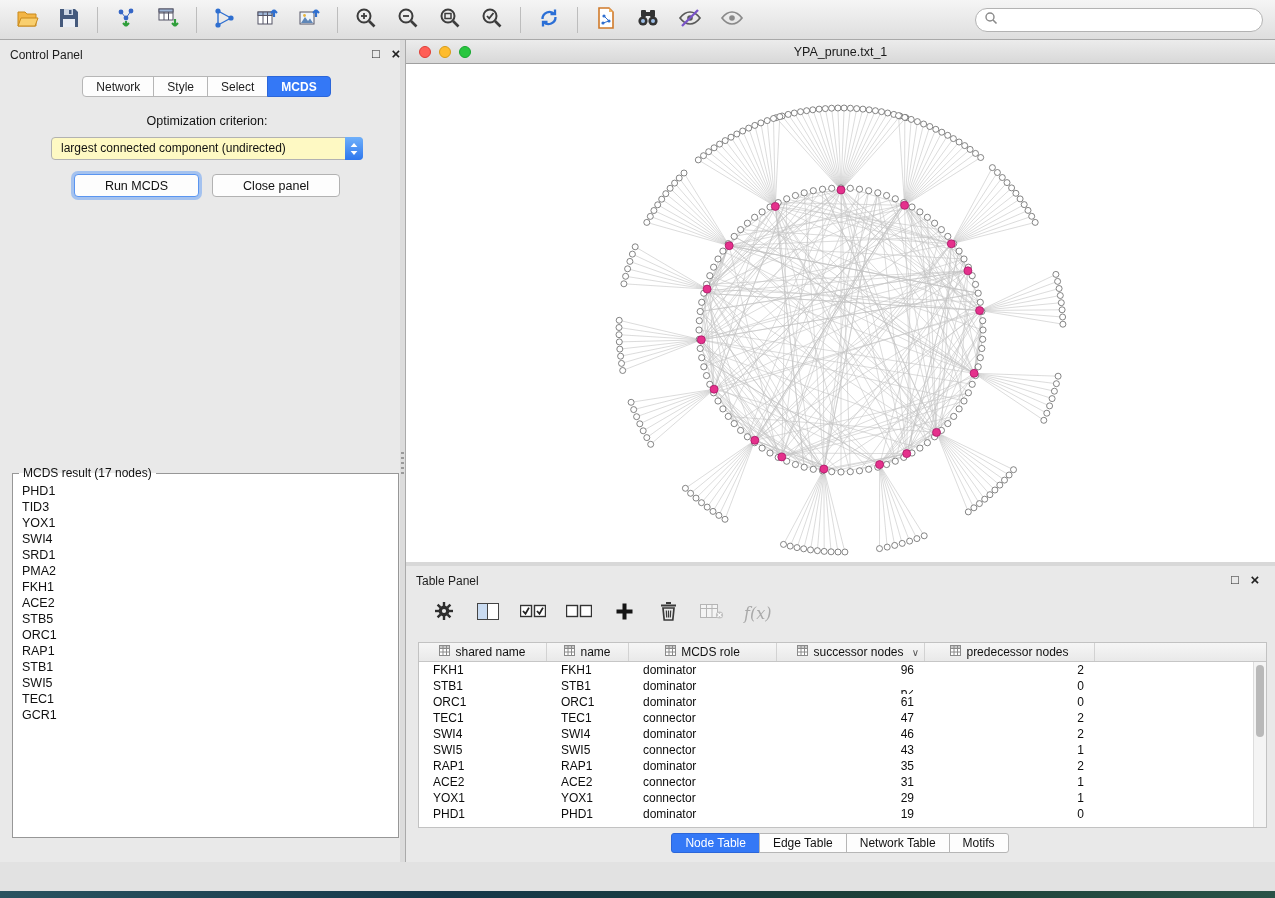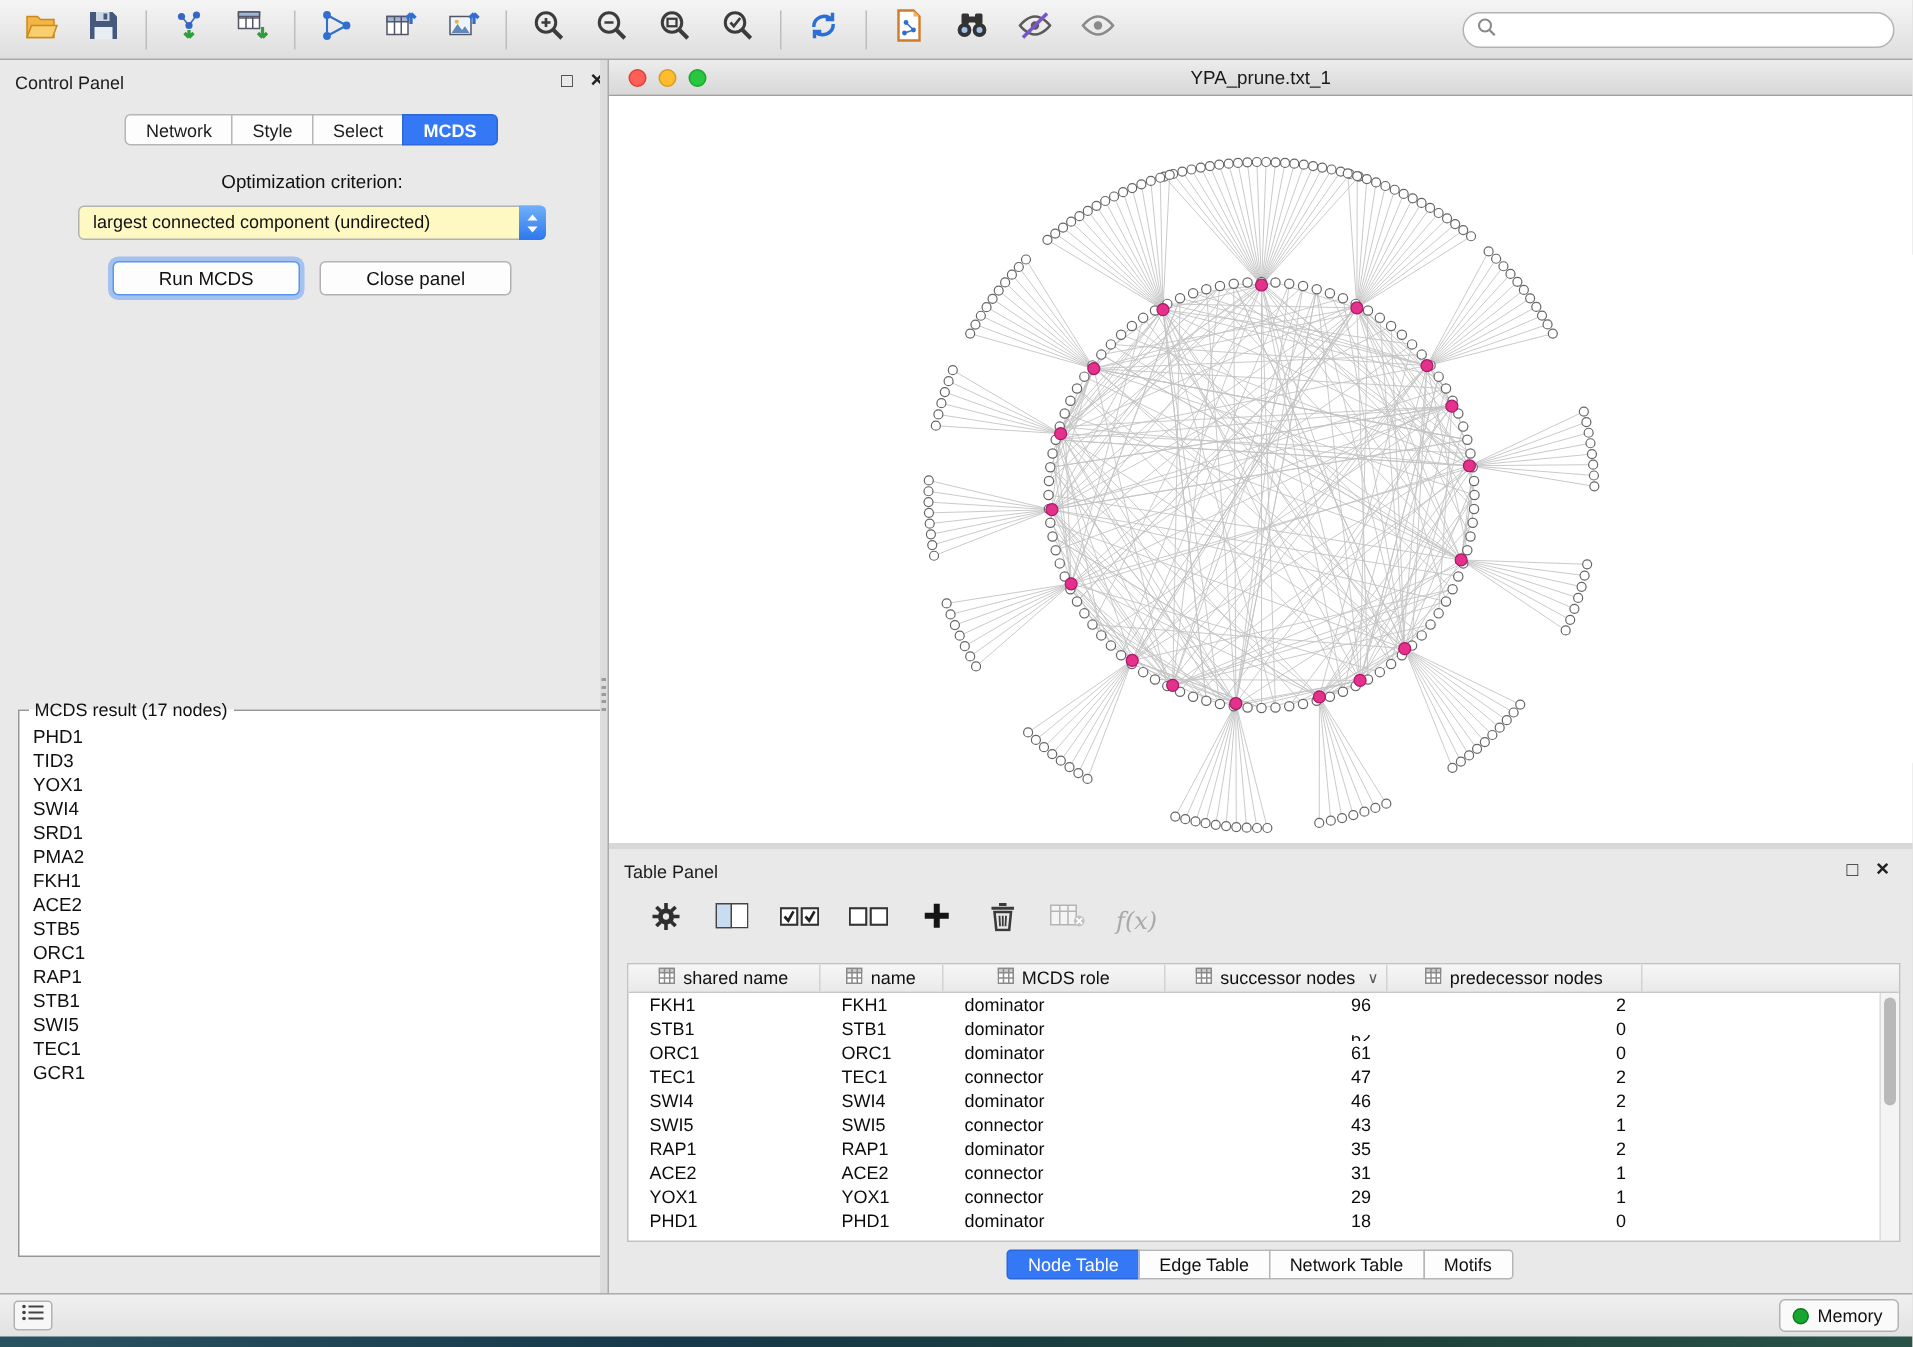--- a/index.html
+++ b/index.html
@@ -13,21 +13,21 @@
     display:flex; align-items:center; padding-left:6px; }
   .tbtn { width:42px; height:32px; display:flex; align-items:center; justify-content:center;
     border-radius:4px; cursor:default; }
   .sep { width:1px; height:26px; background:#bdbdbd; margin:0 7px; }
   .search-wrap { position:absolute; right:12px; top:8px; width:288px; height:24px;
     background:#fff; border:1px solid #b3b3b3; border-radius:12px; display:flex; align-items:center; padding-left:8px; }
   .search-wrap input { border:none; outline:none; flex:1; height:20px; font-size:12px; background:transparent; margin-left:4px; }
 
   
   .control-panel { position:absolute; top:40px; left:0; width:417px; bottom:36px;
-    background:#e9e9e9; border-right:1px solid #14532d; }
+    background:#e9e9e9; border-right:3px solid #14532d; }
   .panel-header { position:relative; height:28px; }
   .panel-title { position:absolute; left:10px; top:8px; font-size:12px; color:#1c1c1c; }
   .win-ctl { position:absolute; top:6px; width:16px; height:16px; text-align:center;
     font-size:13px; line-height:16px; color:#222; cursor:default; }
   .ctab-row { display:flex; justify-content:center; margin-top:8px; }
   .ctab { height:21px; padding:0 13px; display:flex; align-items:center; font-size:12px;
     background:#fdfdfd; border:1px solid #b6b6b6; margin-left:-1px; color:#1c1c1c; }
   .ctab:first-child { border-radius:4px 0 0 4px; }
   .ctab:last-child { border-radius:0 4px 4px 0;font-weight:bold; }
   .ctab.active { background:#3478f6; border-color:#2c66d9; color:#fff; }
@@ -1197,47 +1197,31 @@
         <div class="td" style="width:128px;">YOX1</div>
         <div class="td" style="width:82px;">YOX1</div>
         <div class="td" style="width:148px;">connector</div>
         <div class="td num" style="width:148px;">29</div>
         <div class="td num" style="width:170px;">1</div>
       </div>
       <div class="trow">
         <div class="td" style="width:128px;">PHD1</div>
         <div class="td" style="width:82px;">PHD1</div>
         <div class="td" style="width:148px;">dominator</div>
-        <div class="td num" style="width:148px;">18</div>
+        <div class="td num" style="width:148px;">19</div>
         <div class="td num" style="width:170px;">0</div>
       </div>
 
       <div class="vscroll">
         <div class="vthumb"></div>
       </div>
     </div>
 
     <div class="tp-tabs">
       <div class="tp-tab active">Node Table</div>
       <div class="tp-tab">Edge Table</div>
       <div class="tp-tab">Network Table</div>
       <div class="tp-tab">Motifs</div>
     </div>
   </div>
 
-  <div class="status-bar">
-    <div class="list-btn">
-      <span><svg width="16" height="12" viewBox="0 0 16 12">
-            <circle cx="2" cy="2" r="1.2" fill="#444"></circle>
-            <circle cx="2" cy="6" r="1.2" fill="#444"></circle>
-            <circle cx="2" cy="10" r="1.2" fill="#444"></circle>
-            <line x1="5" y1="2" x2="15" y2="2" stroke="#444" stroke-width="1.4"></line>
-            <line x1="5" y1="6" x2="15" y2="6" stroke="#444" stroke-width="1.4"></line>
-            <line x1="5" y1="10" x2="15" y2="10" stroke="#444" stroke-width="1.4"></line>
-          </svg></span>
-    </div>
-    <div class="memory-btn">
-      <span class="memdot"></span>
-      <span>Memory</span>
-    </div>
-  </div>
   <div class="wallpaper"></div>
 </div>
 
 </body></html>

